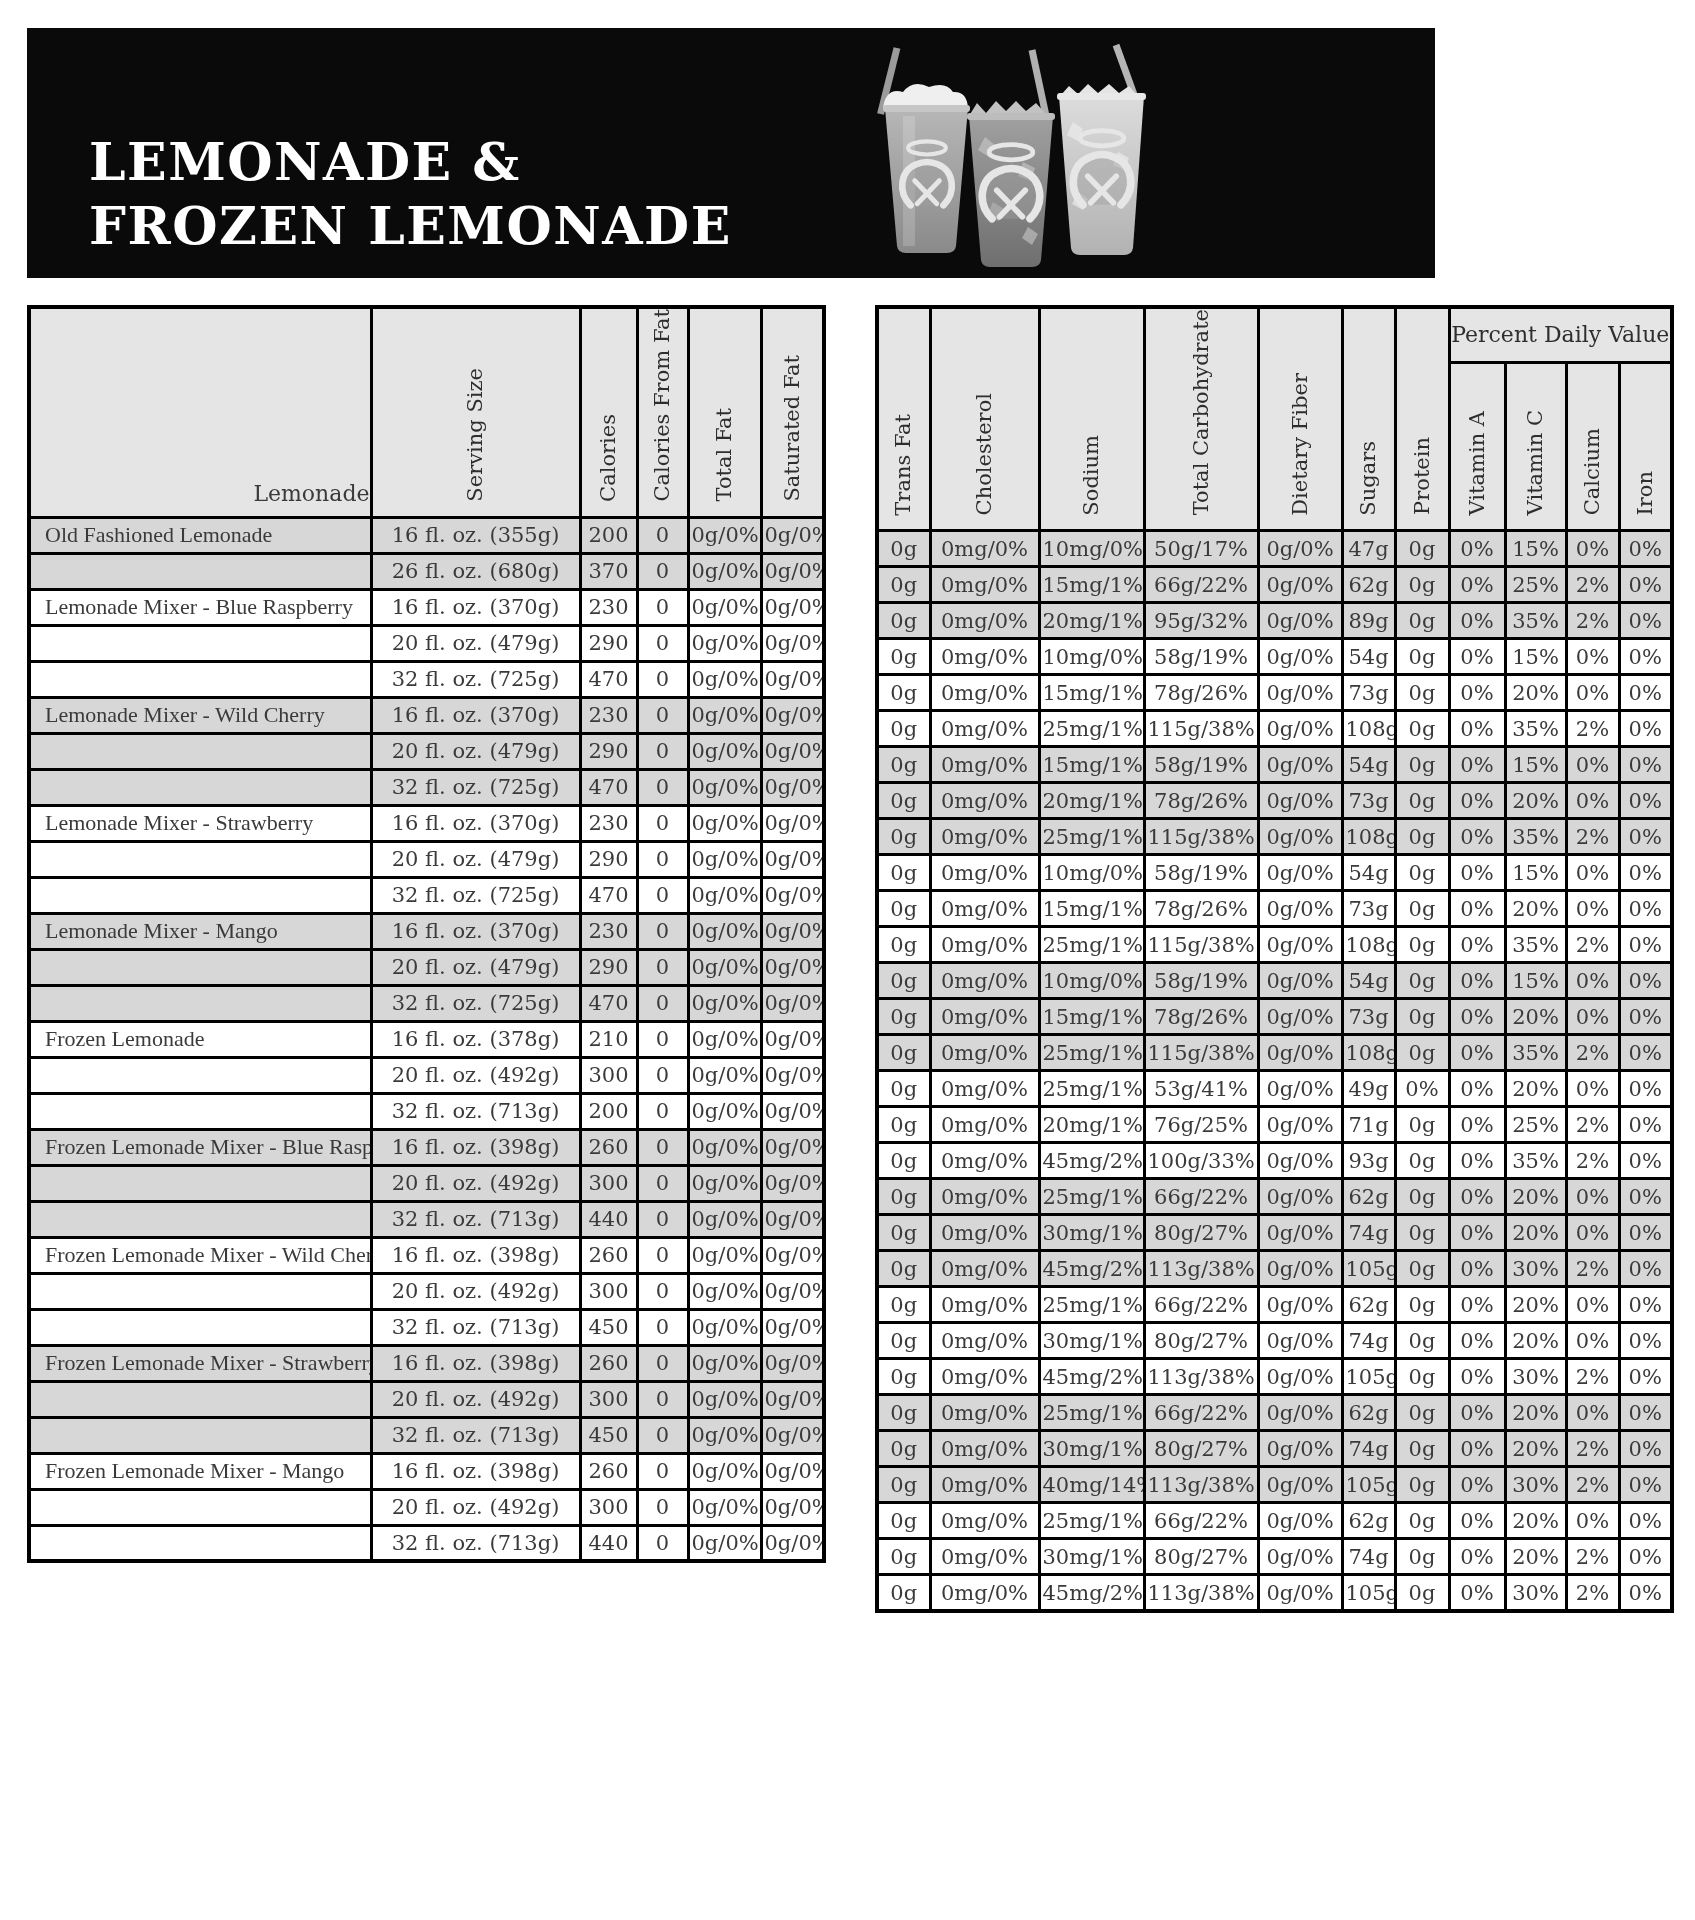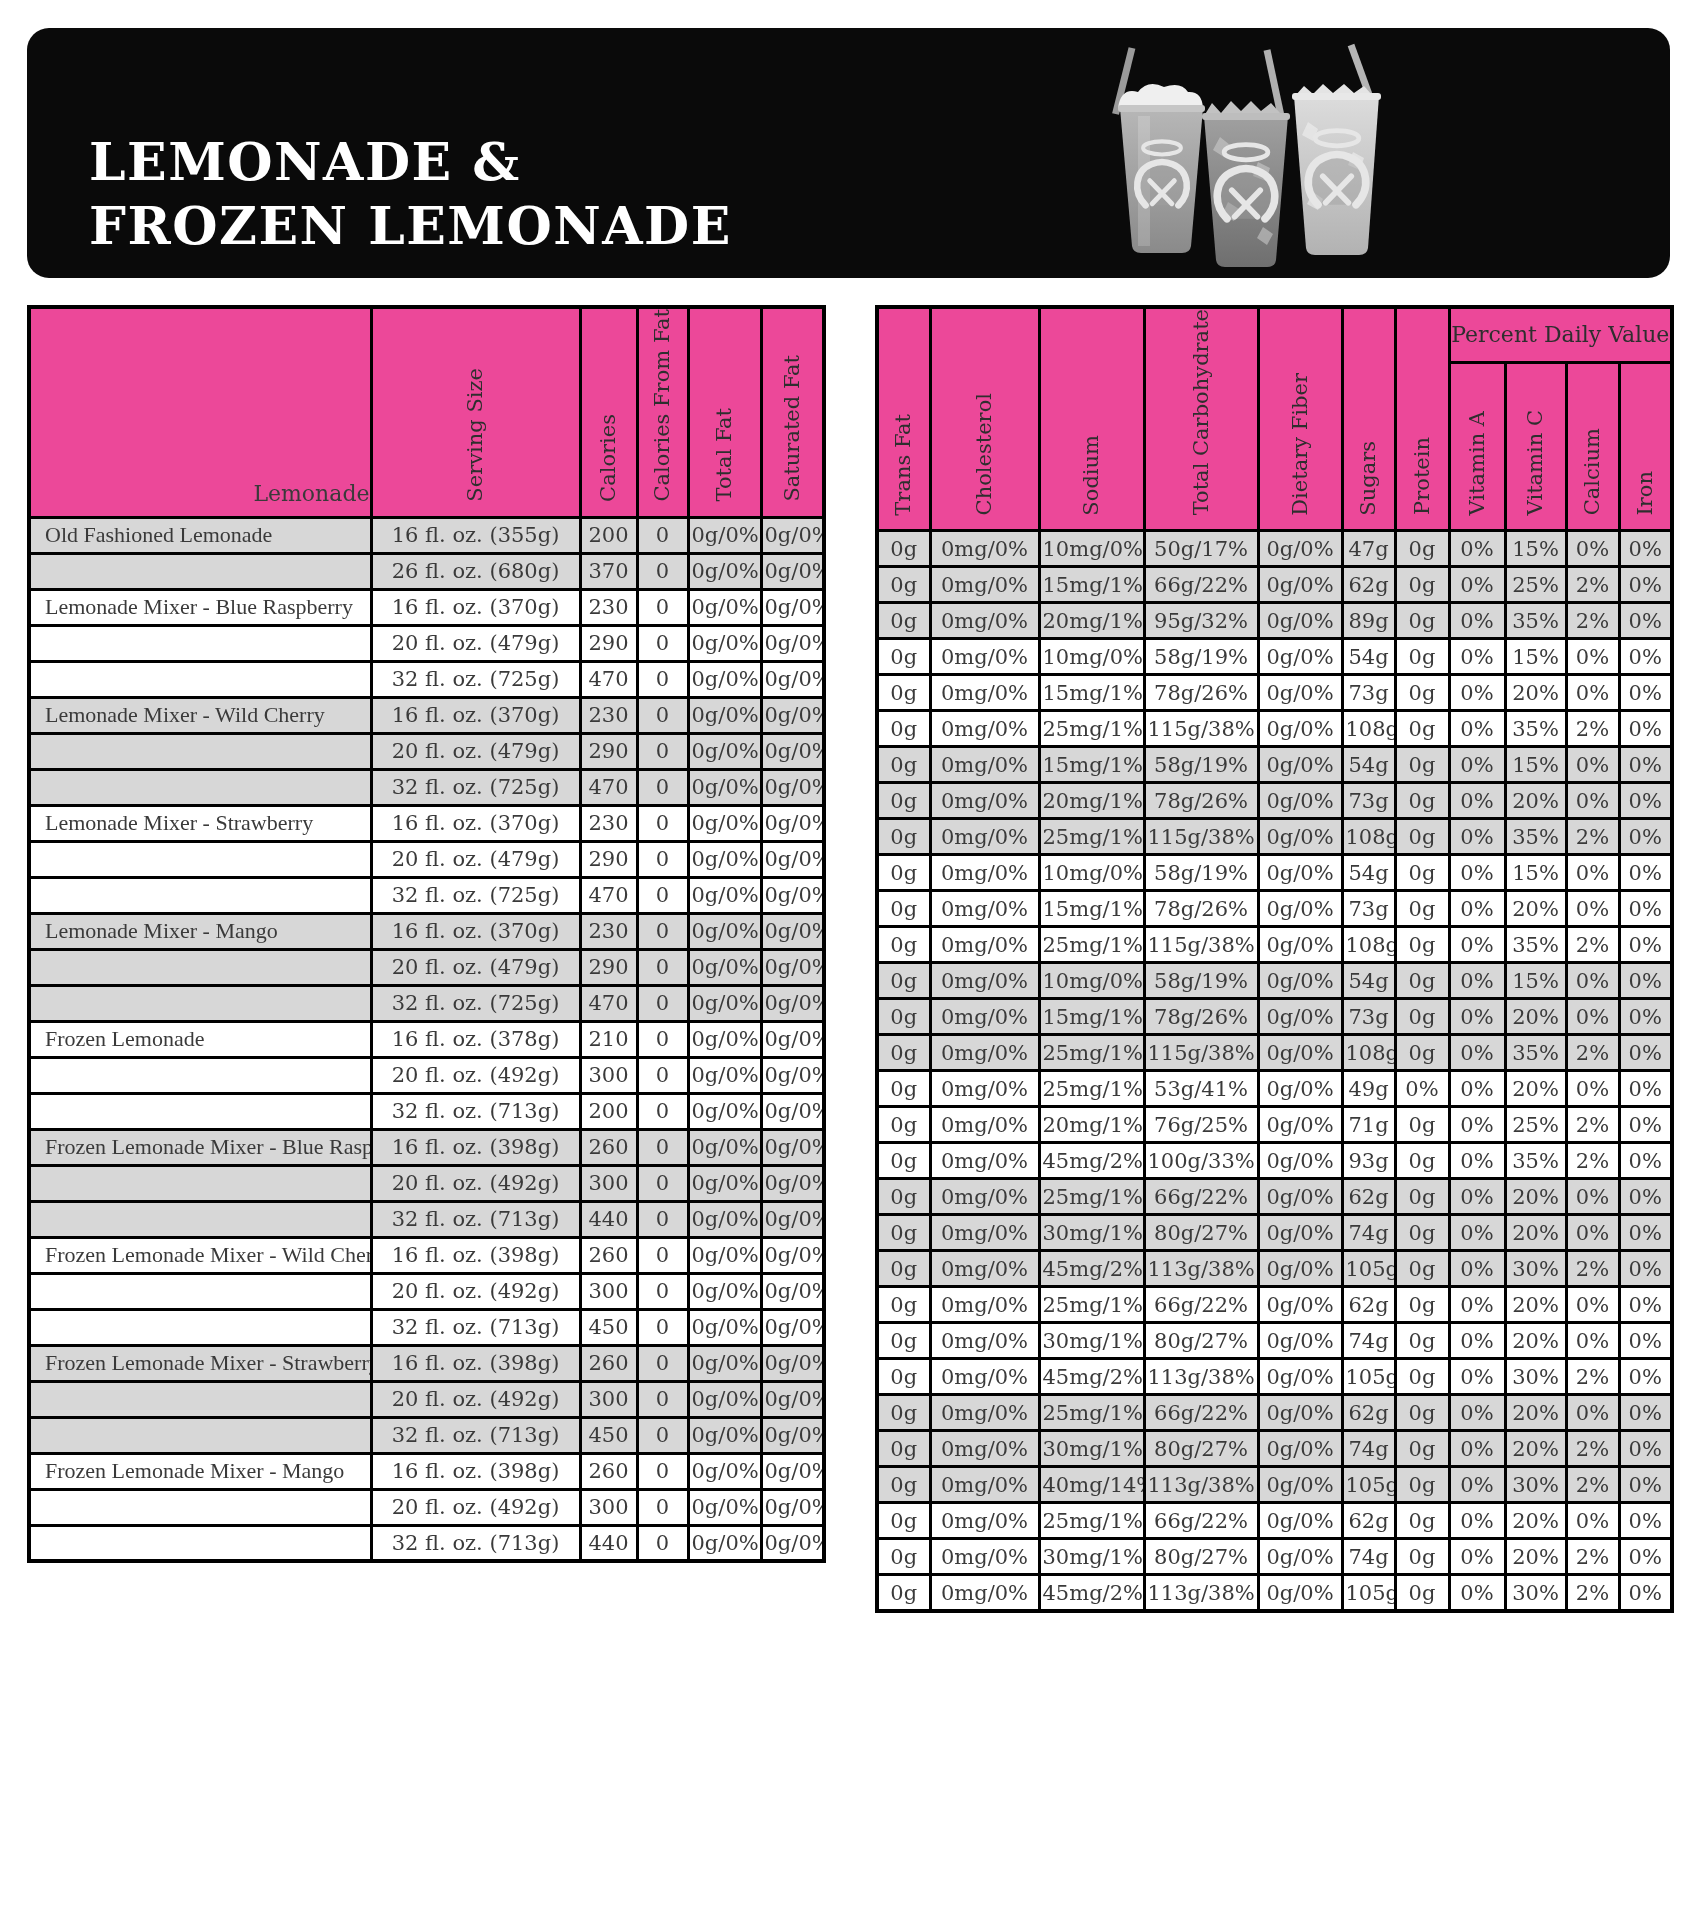--- a/index.html
+++ b/index.html
@@ -6,24 +6,23 @@
   html, body { background: #ffffff; }
   body {
     width: 1695px; height: 1920px; position: relative;
     font-family: "DejaVu Serif", "Liberation Serif", serif;
     color: var(--ink, #3a3a3a);
   }
 
   
   .banner {
     position: absolute; left: 27px; top: 28px;
-    width: 1643px; height: 250px;
+    width: 1408px; height: 250px;
     background: var(--banner-bg, #0a0a0a);
     overflow: hidden;
-    border-radius: 22px;
   }
   .banner-title {
     position: absolute; left: 62px; top: 102px;
     color: var(--title-ink, #ffffff);
     font-weight: bold; font-size: 52px; line-height: 64px;
     letter-spacing: 1.5px; white-space: nowrap;
   }
   .cups { position: absolute; right: 288px; bottom: 4px; }
 
   
@@ -39,21 +38,21 @@
   .tbl th, .tbl td { border: 3px solid var(--table-border, #000); }
 
   .tbl td {
     height: 36px; font-size: 21px; text-align: center;
     color: var(--ink, #3a3a3a); padding: 0 2px;
     font-weight: normal; overflow: hidden; white-space: nowrap;
   }
   .tbl td.name { text-align: left; padding-left: 14px; font-size: 22px; font-family: Liberation Serif, serif; }
   .tbl tr.shaded td { background: var(--row-shade, #d7d7d7); }
 
-  .tbl thead th { font-weight: normal; background: #ec4899; }
+  .tbl thead th { font-weight: normal; background: #e5e5e5; }
   .left-tbl thead tr { height: 182px; }
   .right-tbl thead tr.pdv-row { height: 45px; }
   .right-tbl thead tr.sub-row { height: 137px; }
 
   th.vh { vertical-align: bottom; text-align: center; padding: 0 0 10px 0; }
   .vert {
     display: inline-block;
     writing-mode: vertical-rl; transform: rotate(180deg);
     font-size: 21px; color: #2e2e2e; white-space: nowrap;
     line-height: 1;

